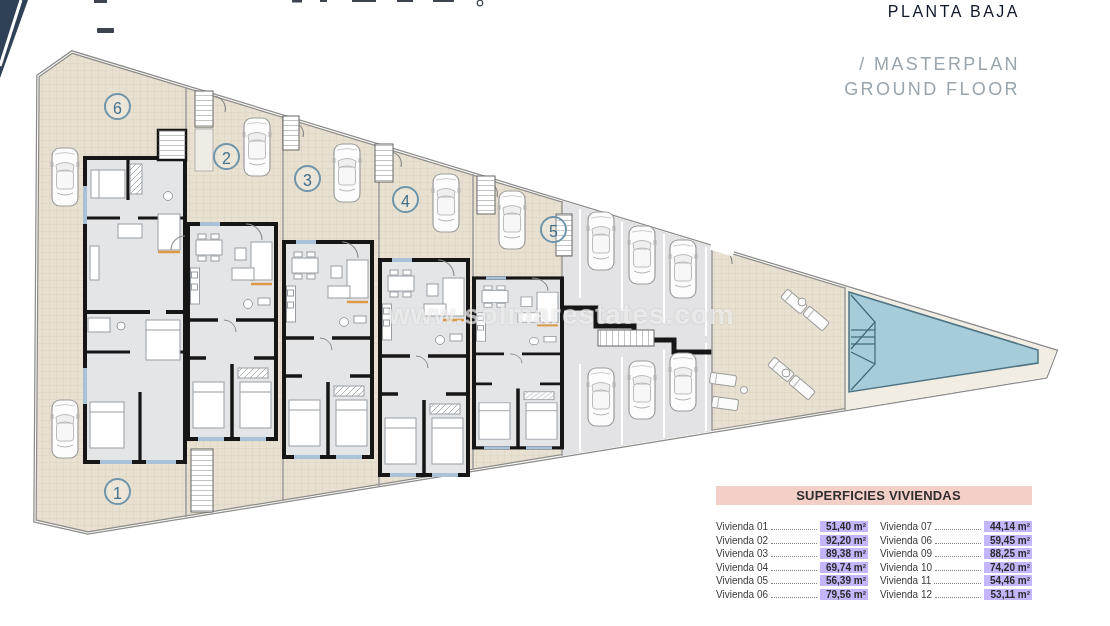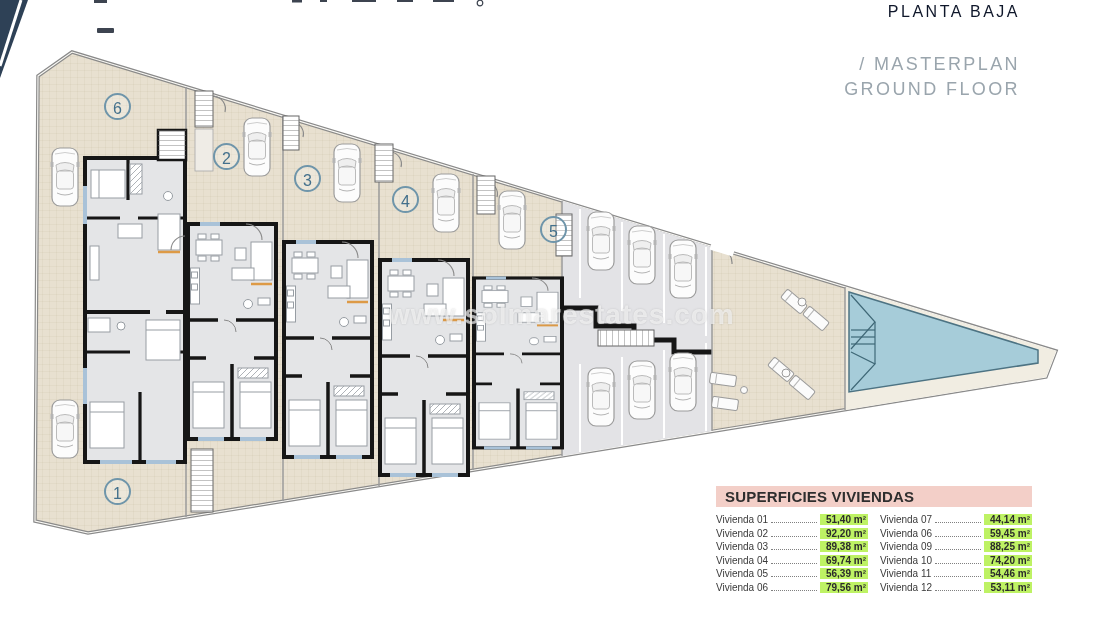--- a/index.html
+++ b/index.html
@@ -23,28 +23,28 @@
          text-align:center;box-sizing:border-box;}
   .badge.b1{left:104px;top:478px;}
   .badge.b2{left:213px;top:143px;}
   .badge.b3{left:294px;top:165px;}
   .badge.b4{left:392px;top:186px;}
   .badge.b5{left:540px;top:216px;}
   .badge.b6{left:104px;top:93px;}
 
   
   .areas{position:absolute;left:716px;top:486px;width:316px;}
-  .areas-header{background:#f3cfc8;color:#2e2e2e;font-size:15px;font-weight:bold;
-                padding:2px 0 2px 9px;letter-spacing:0.2px;}
-  .areas-cols{display:flex;gap:12px;margin-top:7px;align-items:flex-end;}
+  .areas-header{background:#f3cfc8;color:#2e2e2e;font-size:13px;font-weight:bold;
+                padding:2px 0 2px 9px;letter-spacing:0.2px;text-align:center;}
+  .areas-cols{display:flex;gap:12px;margin-top:16px;align-items:flex-end;}
   .areas-col{width:152px;}
   .arow{display:flex;align-items:baseline;height:13.6px;font-size:10px;color:#3a3a3a;}
   .arow .lbl{white-space:nowrap;}
   .arow .dots{flex:1;border-bottom:1px dotted #808080;margin:0 3px 2px 3px;min-width:8px;}
-  .arow .val{background:#bef264;color:#2b2b2b;font-weight:bold;padding:0 2px;
+  .arow .val{background:#c4b5fd;color:#2b2b2b;font-weight:bold;padding:0 2px;
              min-width:44px;text-align:right;white-space:nowrap;}
 </style>
 </head>
 <body>
 
 <div class="stage">
 
   <svg width="1110" height="626" viewBox="0 0 1110 626">
     <defs>
       <pattern id="grid" width="7" height="7" patternUnits="userSpaceOnUse">

